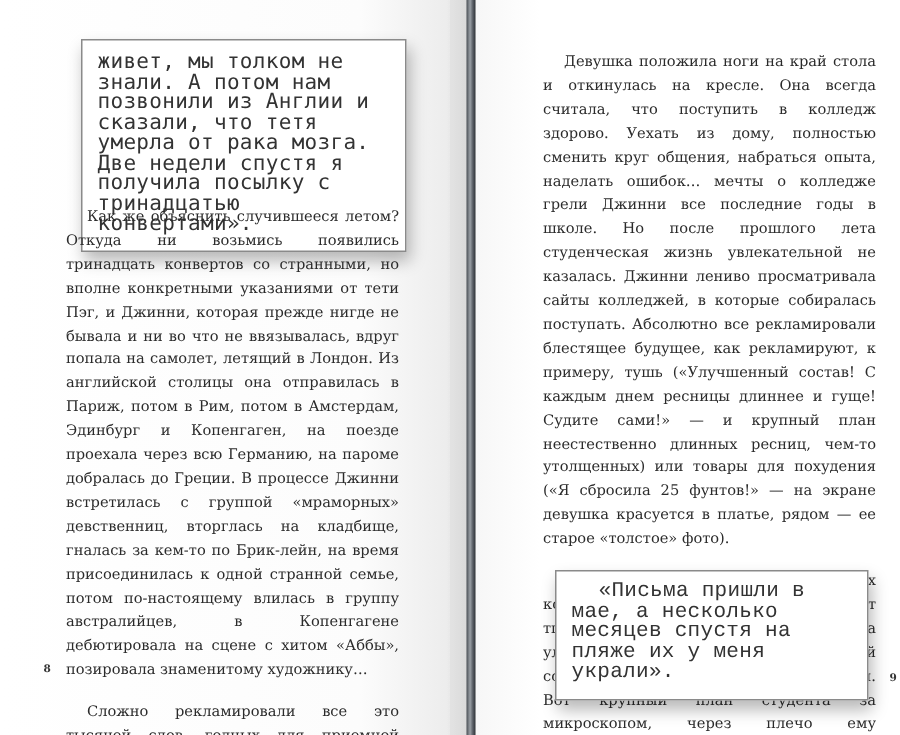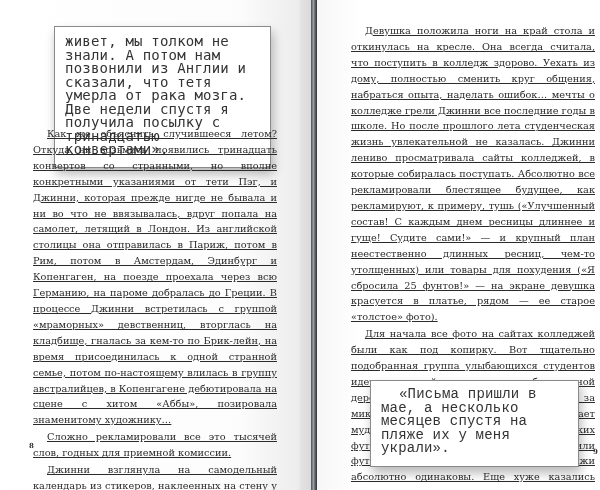--- a/index.html
+++ b/index.html
@@ -34,21 +34,21 @@
   }
   .note-left { left: 54px; top: 26px; width: 196px; padding: 8px 9px 10px 10px; }
   .note-right { left: 370px; top: 380px; width: 188px; padding: 7px 9px 10px 10px; font-family: Liberation Mono, monospace; }
   .note p { margin: 0; }
   .body-text {
     position: absolute; font-size: 9.75px; line-height: 15.9px; color: #2b2b2b;
     text-align: justify;
   }
   .body-left { left: 32px; top: 125px; width: 246px; }
   .body-right { left: 350px; top: 22px; width: 246px; }
-  .body-text p { margin: 1px; text-indent: 14px; text-decoration: underline; }
+  .body-text p { margin: 12px; text-indent: 14px; }
   .folio { position: absolute; font-size: 7px; font-weight: bold; color: #333; }
   .folio-left { left: 29px; top: 441px; }
   .folio-right { left: 593px; top: 447px; }
 </style>
 </head>
 <body>
 
 <div class="spread">
   <div class="page page-left">
     <div class="note note-left">

